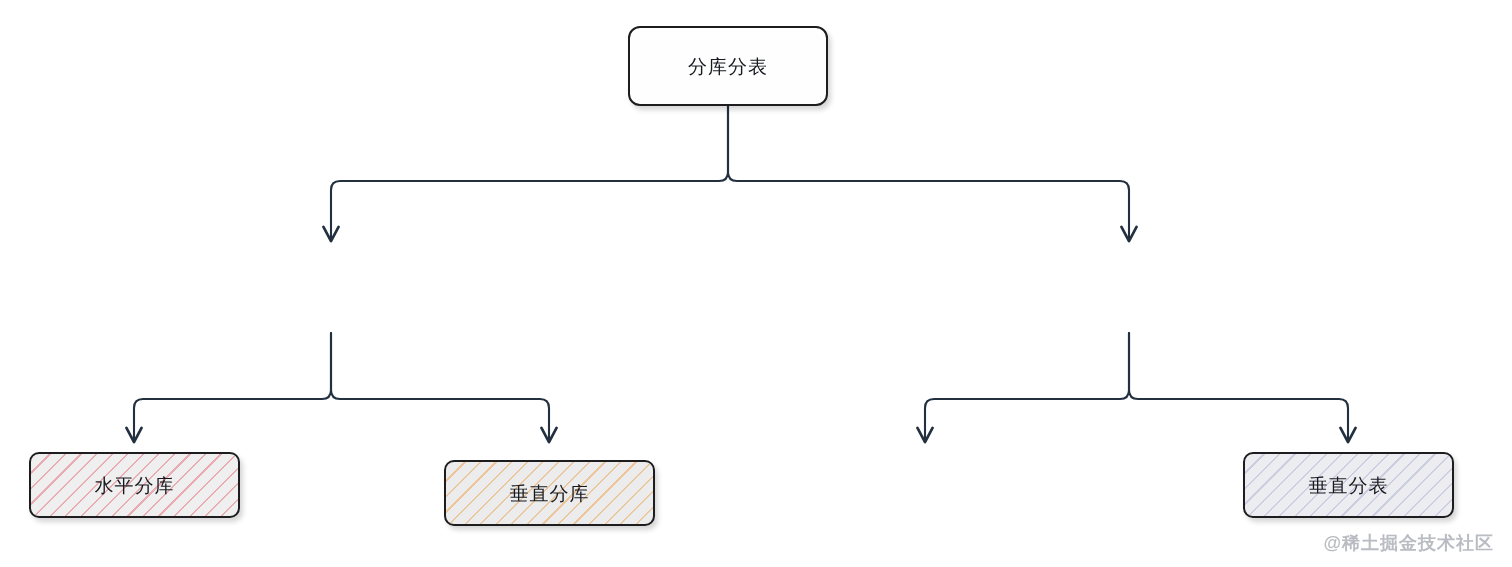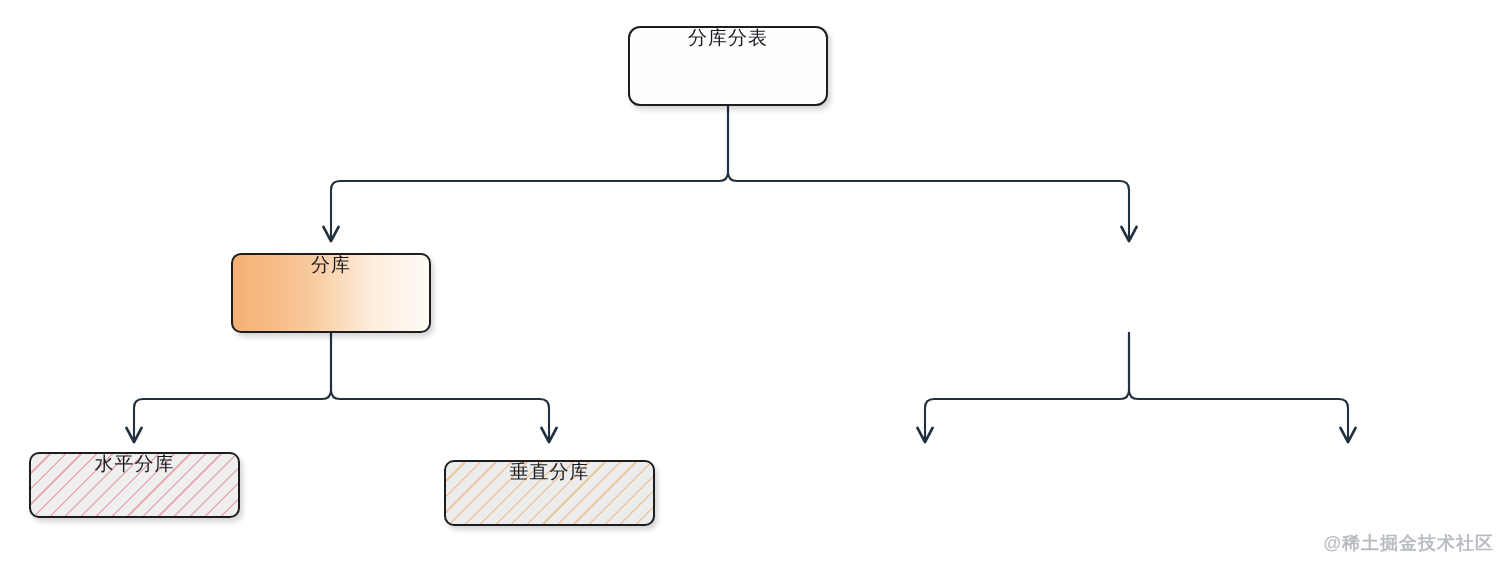--- a/index.html
+++ b/index.html
@@ -23,20 +23,21 @@
     top: 0;
     width: 1512px;
     height: 567px;
   }
   .node {
     position: absolute;
     box-sizing: border-box;
     border: 2.2px solid #1d1d20;
     border-radius: 10px;
     display: flex;
+    align-items: center;
     justify-content: center;
     box-shadow: 3px 4px 5px rgba(0,0,0,0.16);
     z-index: 3;
   }
   .node-label {
     font-size: 19px;
     color: #16181d;
     letter-spacing: 1px;
     line-height: 1;
     white-space: nowrap;
@@ -148,32 +149,33 @@
 
     <path d="M 1129 333 L 1129 390 Q 1129 399 1120 399 L 934 399 Q 925 399 925 408 L 925 441" fill="none" stroke="#22303f" stroke-width="2.1" stroke-linecap="round" stroke-linejoin="round" marker-end="url(#arrow-open-v)"></path>
 
     <path d="M 1129 333 L 1129 390 Q 1129 399 1138 399 L 1339 399 Q 1348 399 1348 408 L 1348 441" fill="none" stroke="#22303f" stroke-width="2.1" stroke-linecap="round" stroke-linejoin="round" marker-end="url(#arrow-open-v)"></path>
   </svg>
 
   <div class="node node-root">
     <span class="node-label">分库分表</span>
   </div>
 
-  <div class="node node-fenku">
-    <span class="node-label">分库</span>
-  </div>
 
 
   <div class="node node-leaf leaf-1">
     <span class="hatch hatch-pink"></span>
     <span class="node-label">水平分库</span>
   </div>
 
   <div class="node node-leaf leaf-2">
     <span class="hatch hatch-orange"></span>
     <span class="node-label">垂直分库</span>
   </div>
 
 
+  <div class="node node-leaf leaf-4">
+    <span class="hatch hatch-blue"></span>
+    <span class="node-label">垂直分表</span>
+  </div>
 
   <div id="watermark">@稀土掘金技术社区</div>
 
 </div>
 
 </body></html>

